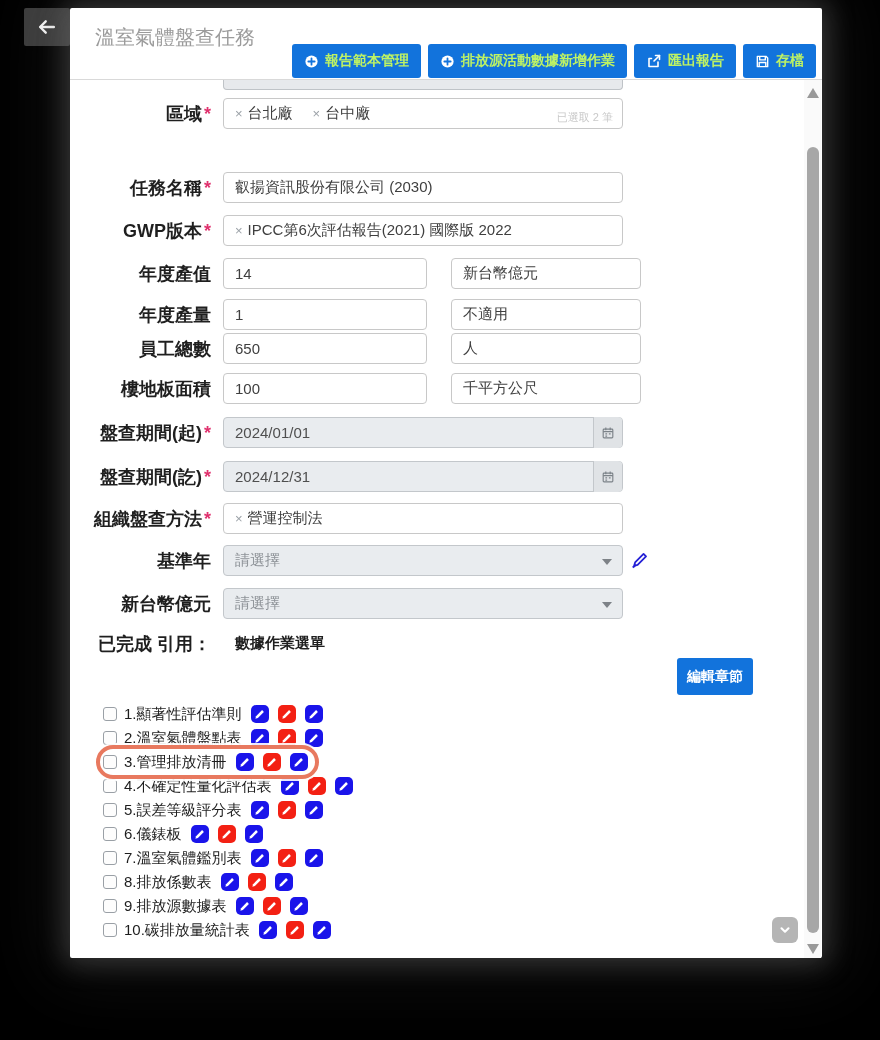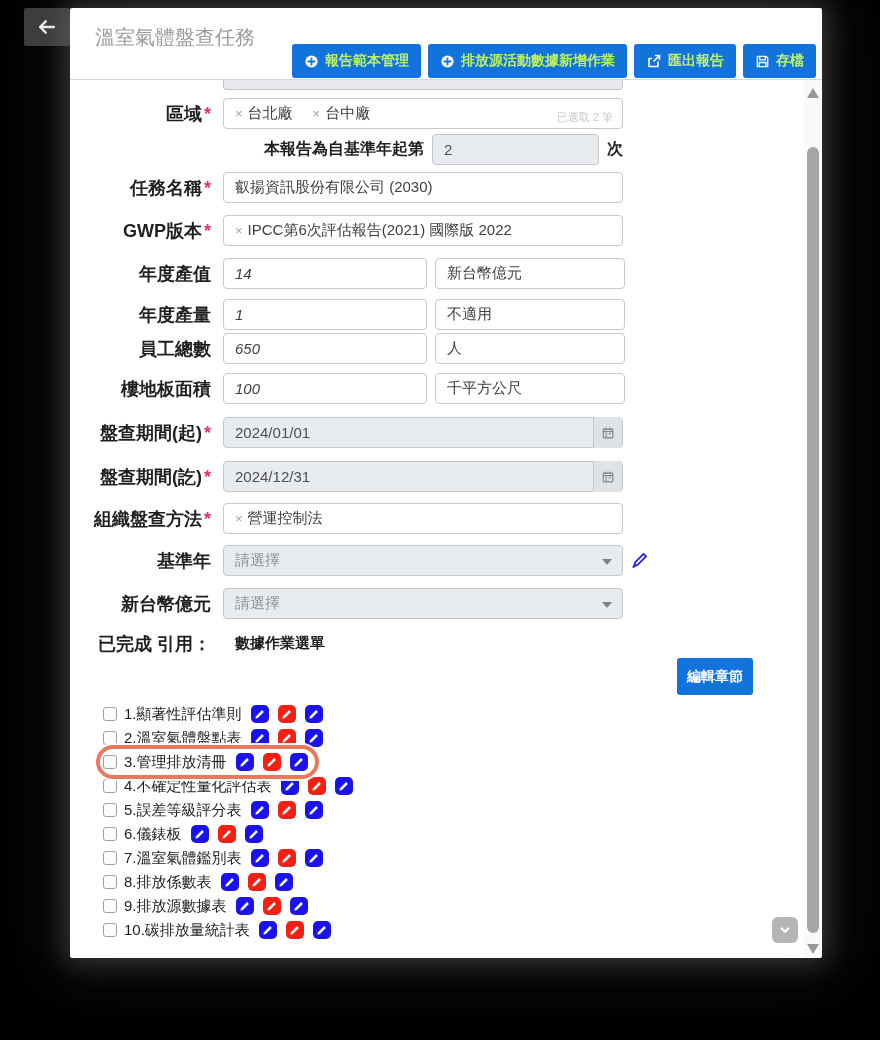--- a/index.html
+++ b/index.html
@@ -34,21 +34,21 @@
   
   .sliver { position:absolute; left:153px; top:72px; width:400px; height:10px; background:#e7e9ec;
             border:1px solid #bfc3c7; border-top:none; border-radius:0 0 4px 4px; }
 
   
   .frow { position:absolute; left:0; width:580px; height:31px; display:flex; align-items:center; }
   .flabel { width:153px; text-align:right; padding-right:12px; font-weight:bold; font-size:18px; color:#1f1f1f; white-space:nowrap; }
   .req { color:#e0326e; margin-left:2px; font-weight:bold; }
   .ibox { height:31px; border:1px solid #c8c8c8; border-radius:4px; background:#fff; display:flex;
           align-items:center; padding:0 11px; font-size:15px; color:#3f3f3f; position:relative; }
-  .w-full { width:400px; } .w-h1 { width:204px; margin-right:8px;font-style:italic; } .w-h2 { width:190px; }
+  .w-full { width:400px; } .w-h1 { width:204px; margin-right:24px; } .w-h2 { width:190px; }
   .disabled { background:#e9ecef; border-color:#c3c7cb; color:#4f4f4f; }
   .tag { display:flex; align-items:center; margin-right:20px; white-space:nowrap; }
   .tag-x { color:#9aa0a6; margin-right:5px; font-size:13px; cursor:pointer; }
   .tag-x::before { content:"×"; }
   .sel-note { position:absolute; right:9px; bottom:3px; font-size:11px; color:#c9c9c9; }
   .seq-row { width:400px; display:flex; align-items:center; justify-content:flex-end; }
   .seq-text { font-weight:bold; font-size:16px; color:#1f1f1f; white-space:nowrap; }
   .seq-input { width:167px; margin:0 8px; }
   .date-box { padding-right:38px; }
   .addon { position:absolute; right:0; top:-1px; bottom:-1px; width:29px; background:#e0e3e6;
@@ -157,28 +157,20 @@
             <span>台北廠</span>
           </span>
         <span class="tag">
             <span class="tag-x"></span>
             <span>台中廠</span>
           </span>
         <span class="sel-note">已選取 2 筆</span>
       </div>
     </div>
 
-    <div class="frow" style="top:126px">
-      <div class="flabel"></div>
-      <div class="seq-row">
-        <span class="seq-text">本報告為自基準年起第</span>
-        <div class="ibox disabled seq-input">2</div>
-        <span class="seq-text">次</span>
-      </div>
-    </div>
 
     <div class="frow" style="top:164px">
       <div class="flabel"><span>任務名稱</span><span class="req">*</span></div>
       <div class="ibox w-full">叡揚資訊股份有限公司 (2030)</div>
     </div>
 
     <div class="frow" style="top:207px">
       <div class="flabel"><span>GWP版本</span><span class="req">*</span></div>
       <div class="ibox w-full">
         <span class="tag">

